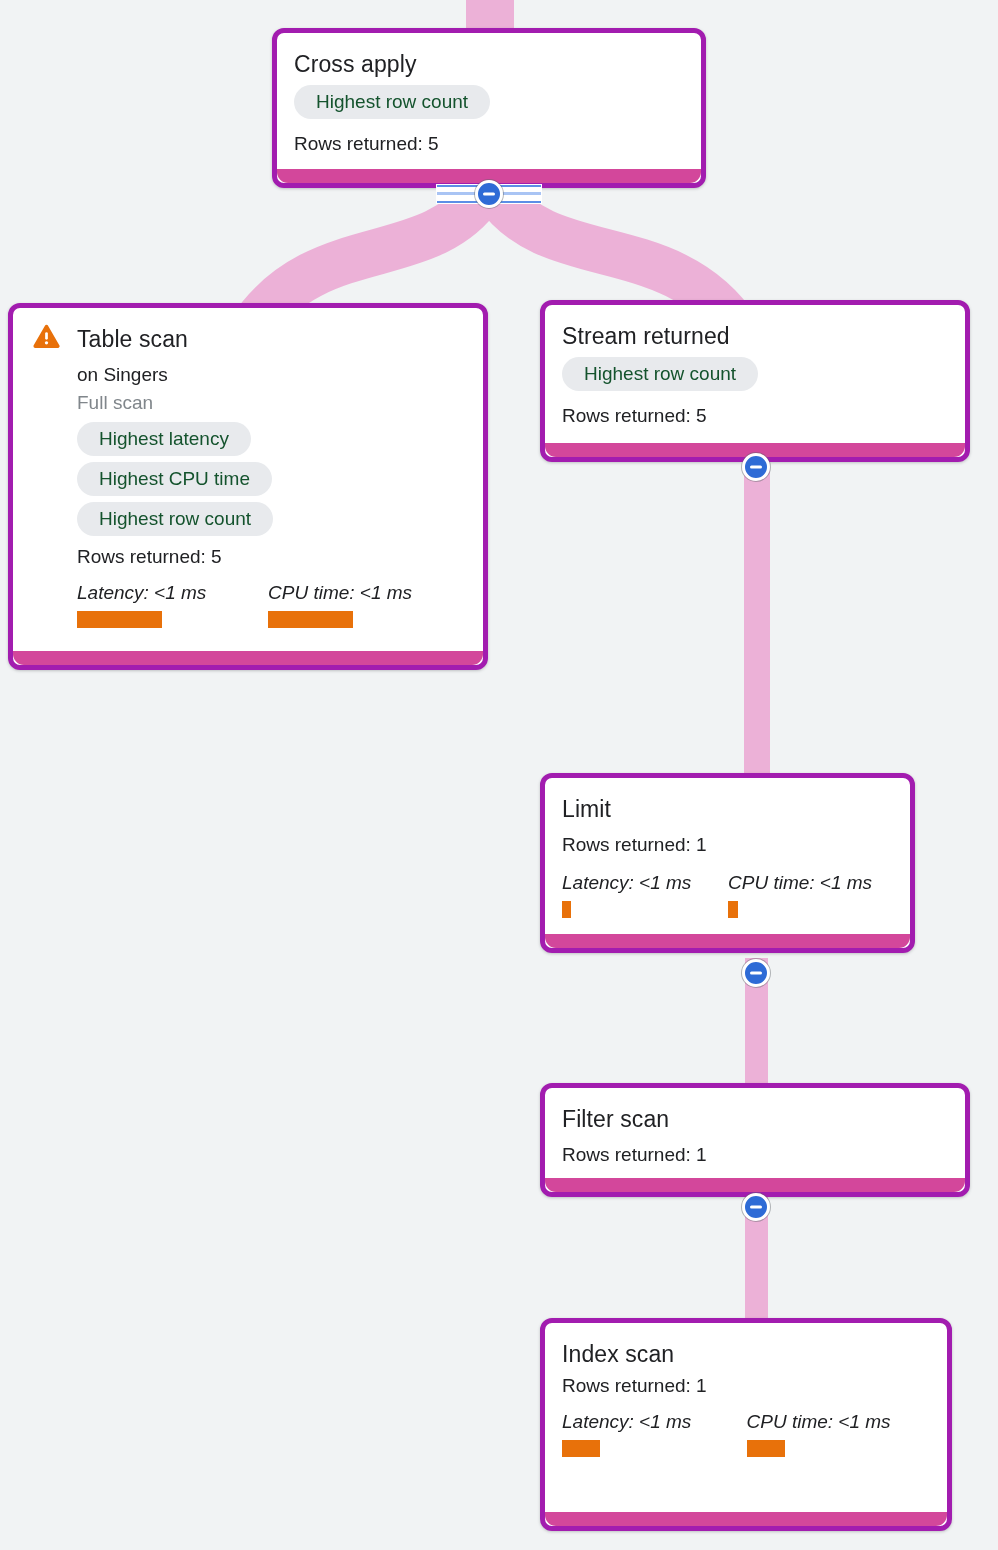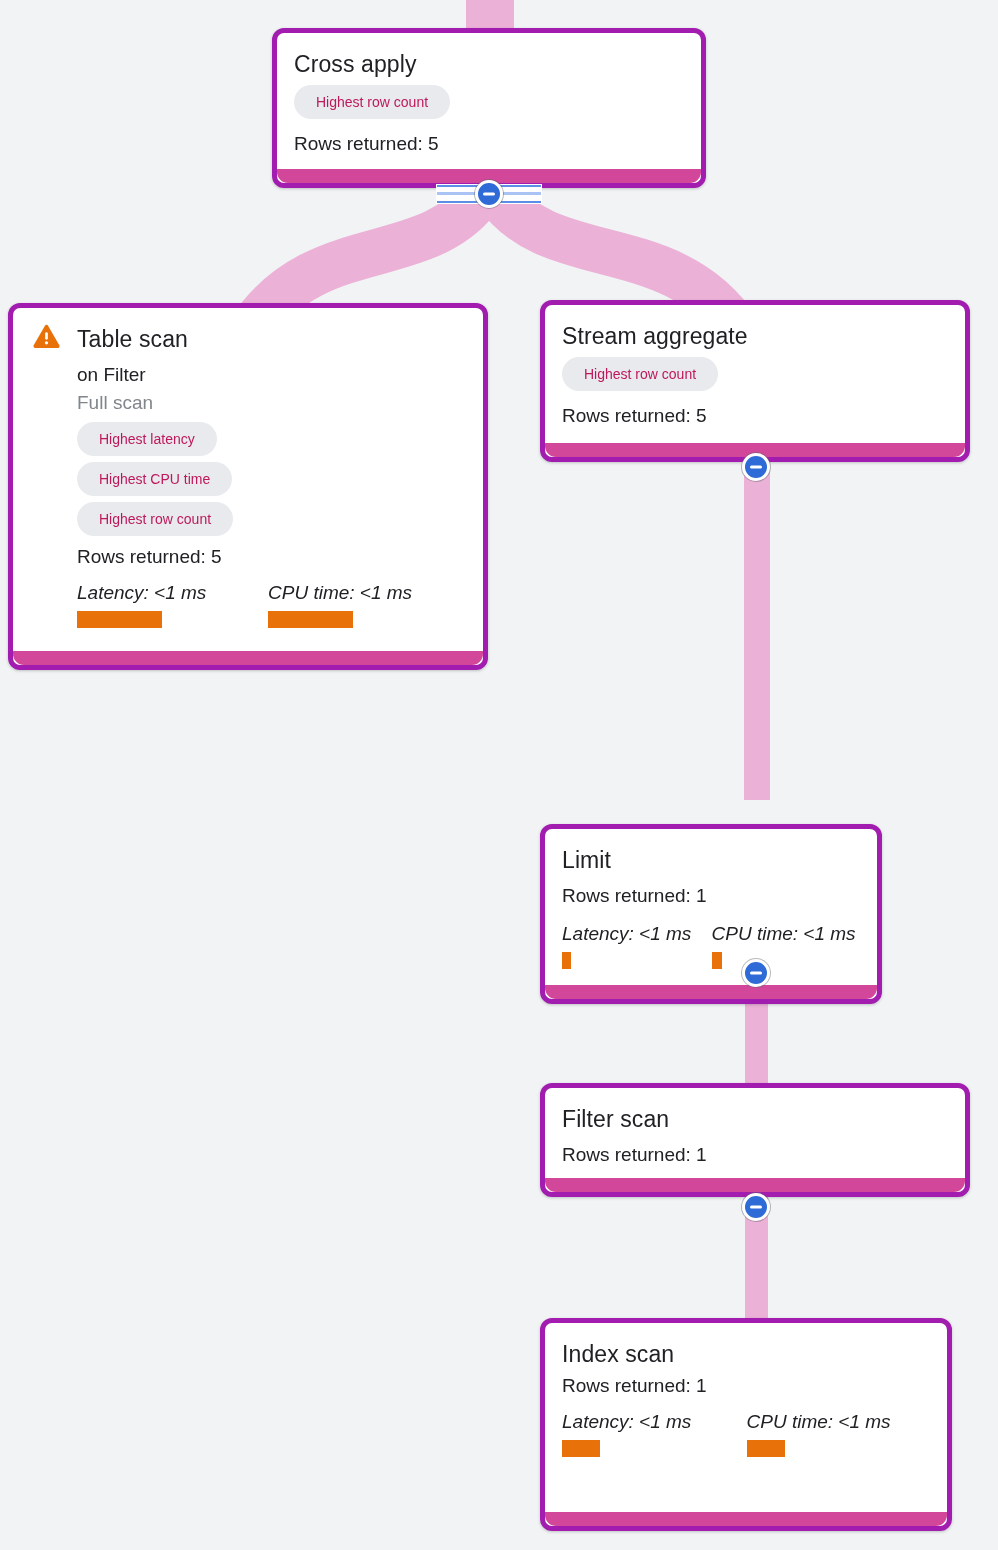--- a/index.html
+++ b/index.html
@@ -40,22 +40,22 @@
   }
   .subtitle { font-size:19px; line-height:26px; color:#202124; margin-top:8px; }
   .note     { font-size:19px; line-height:26px; color:#80868b; margin-top:2px; }
   .rows     { font-size:19px; line-height:26px; color:#202124; }
   .mt4 { margin-top:4px; } .mt8 { margin-top:8px; }
   .mt10 { margin-top:10px; } .mt12 { margin-top:12px; }
 
   .pill-row { margin-top:6px; }
   .pill {
     display:inline-block;
-    background:#e8eaed; color:#be185d;
-    font-size:14px; line-height:24px;
+    background:#e8eaed; color:#14532d;
+    font-size:19px; line-height:24px;
     padding:5px 22px; border-radius:18px;
   }
 
   .metrics { display:flex; }
   .metric  { width:191px; }
   .metric-label { font-size:19px; line-height:26px; color:#202124;font-style:italic; }
   .metric-bar {
     height:17px; margin-top:5px;
     background:#e8710a; width:0;
   }
@@ -117,21 +117,21 @@
   <div class="card" style="left:8px; top:303px; width:480px; height:367px;">
     <span class="warning-icon">
       <svg width="27" height="25" viewBox="0 0 24 22">
         <path d="M12 2.2 L22 19.6 H2 Z" fill="#e8710a" stroke="#e8710a" stroke-width="3.2" stroke-linejoin="round"></path>
         <rect x="10.8" y="7.2" width="2.4" height="6.6" rx="1.2" fill="#ffffff"></rect>
         <circle cx="12" cy="16.6" r="1.45" fill="#ffffff"></circle>
       </svg>
     </span>
     <div class="content indented">
       <div class="title">Table scan</div>
-      <div class="subtitle">on Filter</div>
+      <div class="subtitle">on Singers</div>
       <div class="note">Full scan</div>
       <div class="mt4">
         <div class="pill-row">
           <span class="pill">Highest latency</span>
         </div>
         <div class="pill-row">
           <span class="pill">Highest CPU time</span>
         </div>
         <div class="pill-row">
           <span class="pill">Highest row count</span>
@@ -147,30 +147,30 @@
           <div class="metric-label">CPU time: &lt;1 ms</div>
           <div class="metric-bar" style="width: 85px;"></div>
         </div>
       </div>
     </div>
     <div class="accent-bar"></div>
   </div>
 
   <div class="card" style="left:540px; top:300px; width:430px; height:162px;">
     <div class="content">
-      <div class="title">Stream aggregate</div>
+      <div class="title">Stream returned</div>
       <div class="pill-row mt8">
         <span class="pill">Highest row count</span>
       </div>
       <div class="rows mt12">Rows returned: 5</div>
     </div>
     <div class="accent-bar"></div>
   </div>
 
-  <div class="card" style="left:540px; top:824px; width:342px; height:180px;">
+  <div class="card" style="left:540px; top:773px; width:375px; height:180px;">
     <div class="content">
       <div class="title">Limit</div>
       <div class="rows mt8">Rows returned: 1</div>
       <div class="metrics mt12">
         <div class="metric">
           <div class="metric-label">Latency: &lt;1 ms</div>
           <div class="metric-bar" style="width: 9px;"></div>
         </div>
         <div class="metric">
           <div class="metric-label">CPU time: &lt;1 ms</div>

